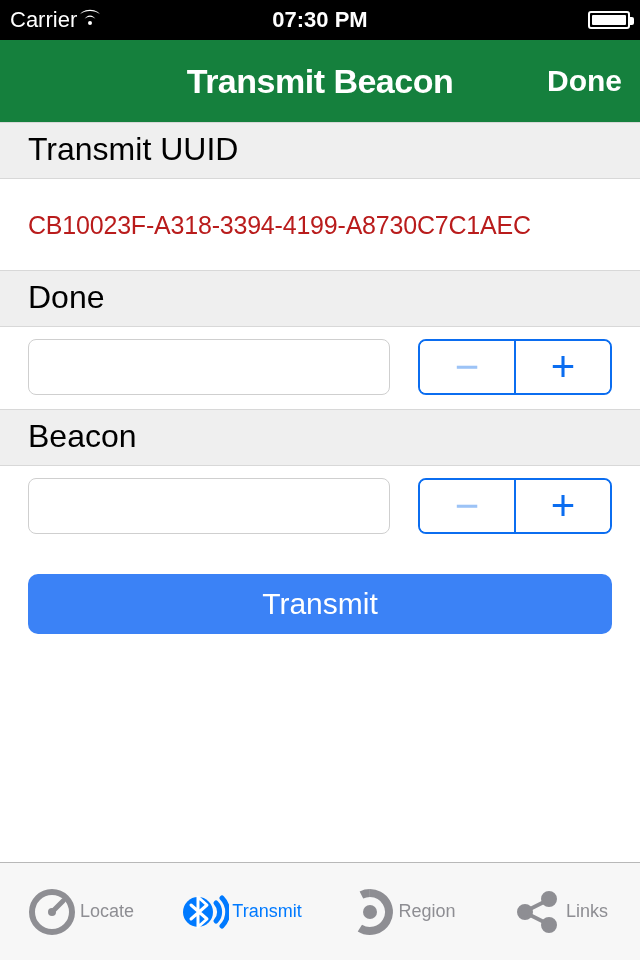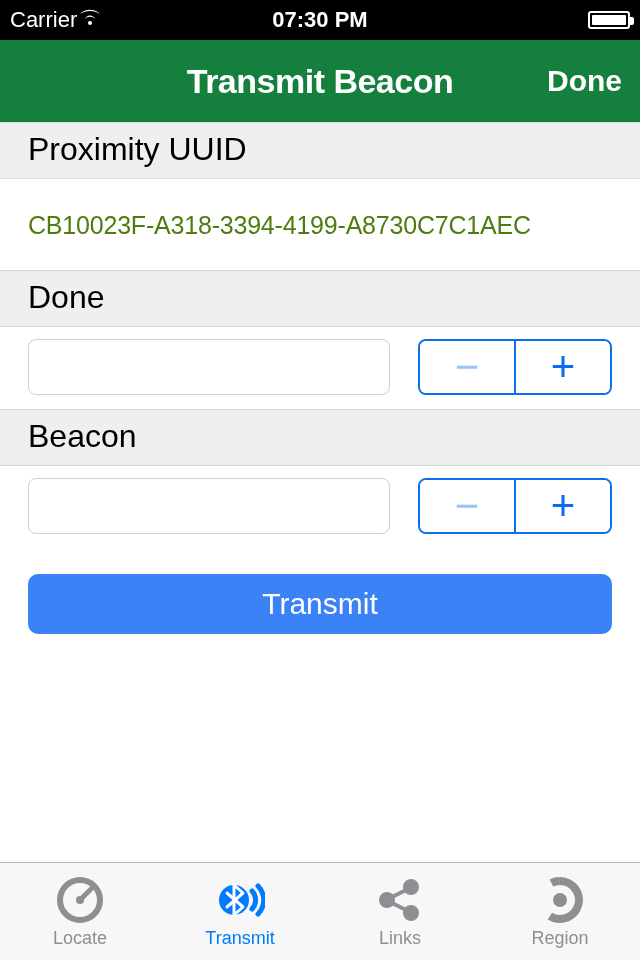--- a/index.html
+++ b/index.html
@@ -4,32 +4,32 @@
   <style>
     * { margin: 0; padding: 0; box-sizing: border-box; }
     html, body { width: 640px; height: 960px; font-family: -apple-system, "Helvetica Neue", Helvetica, Arial, sans-serif; background: #fff; overflow: hidden; }
     .status-bar { height: 40px; background: #000; color: #fff; display: flex; align-items: center; justify-content: space-between; padding: 0 10px; font-size: 22px; }
     .status-left { display: flex; align-items: center; }
     .status-center { position: absolute; left: 50%; transform: translateX(-50%); font-weight: 600; }
     .nav-bar { height: 82px; background: #15803d; color: #fff; display: flex; align-items: center; justify-content: center; position: relative; }
     .nav-title { font-size: 34px; font-weight: 700; letter-spacing: -0.5px; }
     .nav-done { position: absolute; right: 18px; font-size: 30px; font-weight: 600; }
     .section-header { background: #efefef; padding: 8px 28px 10px 28px; font-size: 32px; font-weight: 400; color: #000; border-top: 1px solid #d8d8d8; border-bottom: 1px solid #d8d8d8; }
-    .uuid-row { background: #fff; padding: 32px 28px 30px 28px; font-size: 25px; color: #4d7c0f; letter-spacing: -0.2px; }
+    .uuid-row { background: #fff; padding: 32px 28px 30px 28px; font-size: 25px; color: #b91c1c; letter-spacing: -0.2px; }
     .input-row { display: flex; align-items: center; gap: 28px; padding: 12px 28px 14px 28px; }
     .text-field { flex: 1; height: 56px; border: 1px solid #cfcfcf; border-radius: 8px; background: #fff; font-size: 24px; padding: 0 12px; outline: none; }
     .stepper { display: flex; border: 2px solid #0b6df0; border-radius: 8px; overflow: hidden; height: 56px; }
     .stepper button { width: 94px; background: #fff; border: none; display: flex; align-items: center; justify-content: center; cursor: pointer; }
     .stepper .divider { width: 2px; background: #0b6df0; }
     .stepper .minus { color: #9cc3f6; font-size: 42px; font-weight: 300; }
     .stepper .plus  { color: #0b6df0; font-size: 42px; font-weight: 300; }
     .transmit-wrap { padding: 26px 28px 0 28px; }
     .transmit-btn { width: 100%; height: 60px; background: #3b82f6; color: #fff; border: none; border-radius: 10px; font-size: 30px; font-weight: 400; cursor: pointer; }
     .tab-bar { position: absolute; bottom: 0; left: 0; right: 0; height: 98px; border-top: 1px solid #b8b8b8; background: #f7f7f7; display: flex; }
-    .tab { flex: 1; display: flex; flex-direction: column; align-items: center; justify-content: center; gap: 2px; cursor: pointer; color: #8e8e93; }
+    .tab { flex: 1; display: flex; flex-direction: row; align-items: center; justify-content: center; gap: 2px; cursor: pointer; color: #8e8e93; }
     .tab.active { color: #007aff; }
     .tab-label { font-size: 18px; }
     .tab .ic { width: 52px; height: 52px; display: flex; align-items: center; justify-content: center; }
     .battery { display: inline-flex; align-items: center; }
     .battery-body { width: 42px; height: 18px; border: 2px solid #fff; border-radius: 3px; position: relative; }
     .battery-body::after { content: ""; position: absolute; right: -6px; top: 4px; width: 4px; height: 8px; background: #fff; border-radius: 0 2px 2px 0; }
     .battery-fill { position: absolute; left: 2px; top: 2px; bottom: 2px; right: 2px; background: #fff; border-radius: 1px; }
   </style>
 </head>
 <body>
@@ -49,21 +49,21 @@
         <div class="battery-fill"></div>
       </div>
   </div>
 </div>
 
 <div class="nav-bar">
   <div class="nav-title">Transmit Beacon</div>
   <div class="nav-done">Done</div>
 </div>
 
-<div class="section-header">Proximity UUID</div>
+<div class="section-header">Transmit UUID</div>
 <div class="uuid-row">CB10023F-A318-3394-4199-A8730C7C1AEC</div>
 
 <div class="section-header">Done</div>
 <div class="input-row">
   <input class="text-field" type="text" value="" style="">
   <div class="stepper">
     <button class="minus">−</button>
     <div class="divider"></div>
     <button class="plus">+</button>
   </div>
@@ -100,32 +100,32 @@
         <circle cx="19" cy="25" r="15" fill="#007aff"></circle>
         <path d="M19 10 L19 40 L28 32 L12 18 M19 10 L28 18 L12 32" fill="none" stroke="#fff" stroke-width="3" stroke-linejoin="round" stroke-linecap="round"></path>
         <path d="M37 16 A13 13 0 0 1 37 34" fill="none" stroke="#007aff" stroke-width="5" stroke-linecap="round"></path>
         <path d="M43 11 A20 20 0 0 1 43 39" fill="none" stroke="#007aff" stroke-width="5" stroke-linecap="round"></path>
       </svg>
     </span>
     <span class="tab-label">Transmit</span>
   </div>
   <div class="tab">
     <span class="ic">
+      <svg width="50" height="50" viewBox="0 0 50 50">
+        <path d="M25 6 A19 19 0 1 1 24.9 6" fill="none" stroke="#8e8e93" stroke-width="8" stroke-dasharray="70 40" stroke-linecap="butt"></path>
+        <circle cx="25" cy="25" r="7" fill="#8e8e93"></circle>
+      </svg>
+    </span>
+    <span class="tab-label">Region</span>
+  </div>
+  <div class="tab">
+    <span class="ic">
       <svg width="50" height="50" viewBox="0 0 50 50" fill="#8e8e93" stroke="#8e8e93" stroke-width="4">
         <circle cx="36" cy="12" r="6"></circle>
           <circle cx="12" cy="25" r="6"></circle>
           <circle cx="36" cy="38" r="6"></circle>
         <line x1="33" y1="14" x2="15" y2="23"></line>
           <line x1="15" y1="27" x2="33" y2="36"></line>
       </svg>
     </span>
     <span class="tab-label">Links</span>
   </div>
-  <div class="tab">
-    <span class="ic">
-      <svg width="50" height="50" viewBox="0 0 50 50">
-        <path d="M25 6 A19 19 0 1 1 24.9 6" fill="none" stroke="#8e8e93" stroke-width="8" stroke-dasharray="70 40" stroke-linecap="butt"></path>
-        <circle cx="25" cy="25" r="7" fill="#8e8e93"></circle>
-      </svg>
-    </span>
-    <span class="tab-label">Region</span>
-  </div>
 </div>
 
 </body></html>

